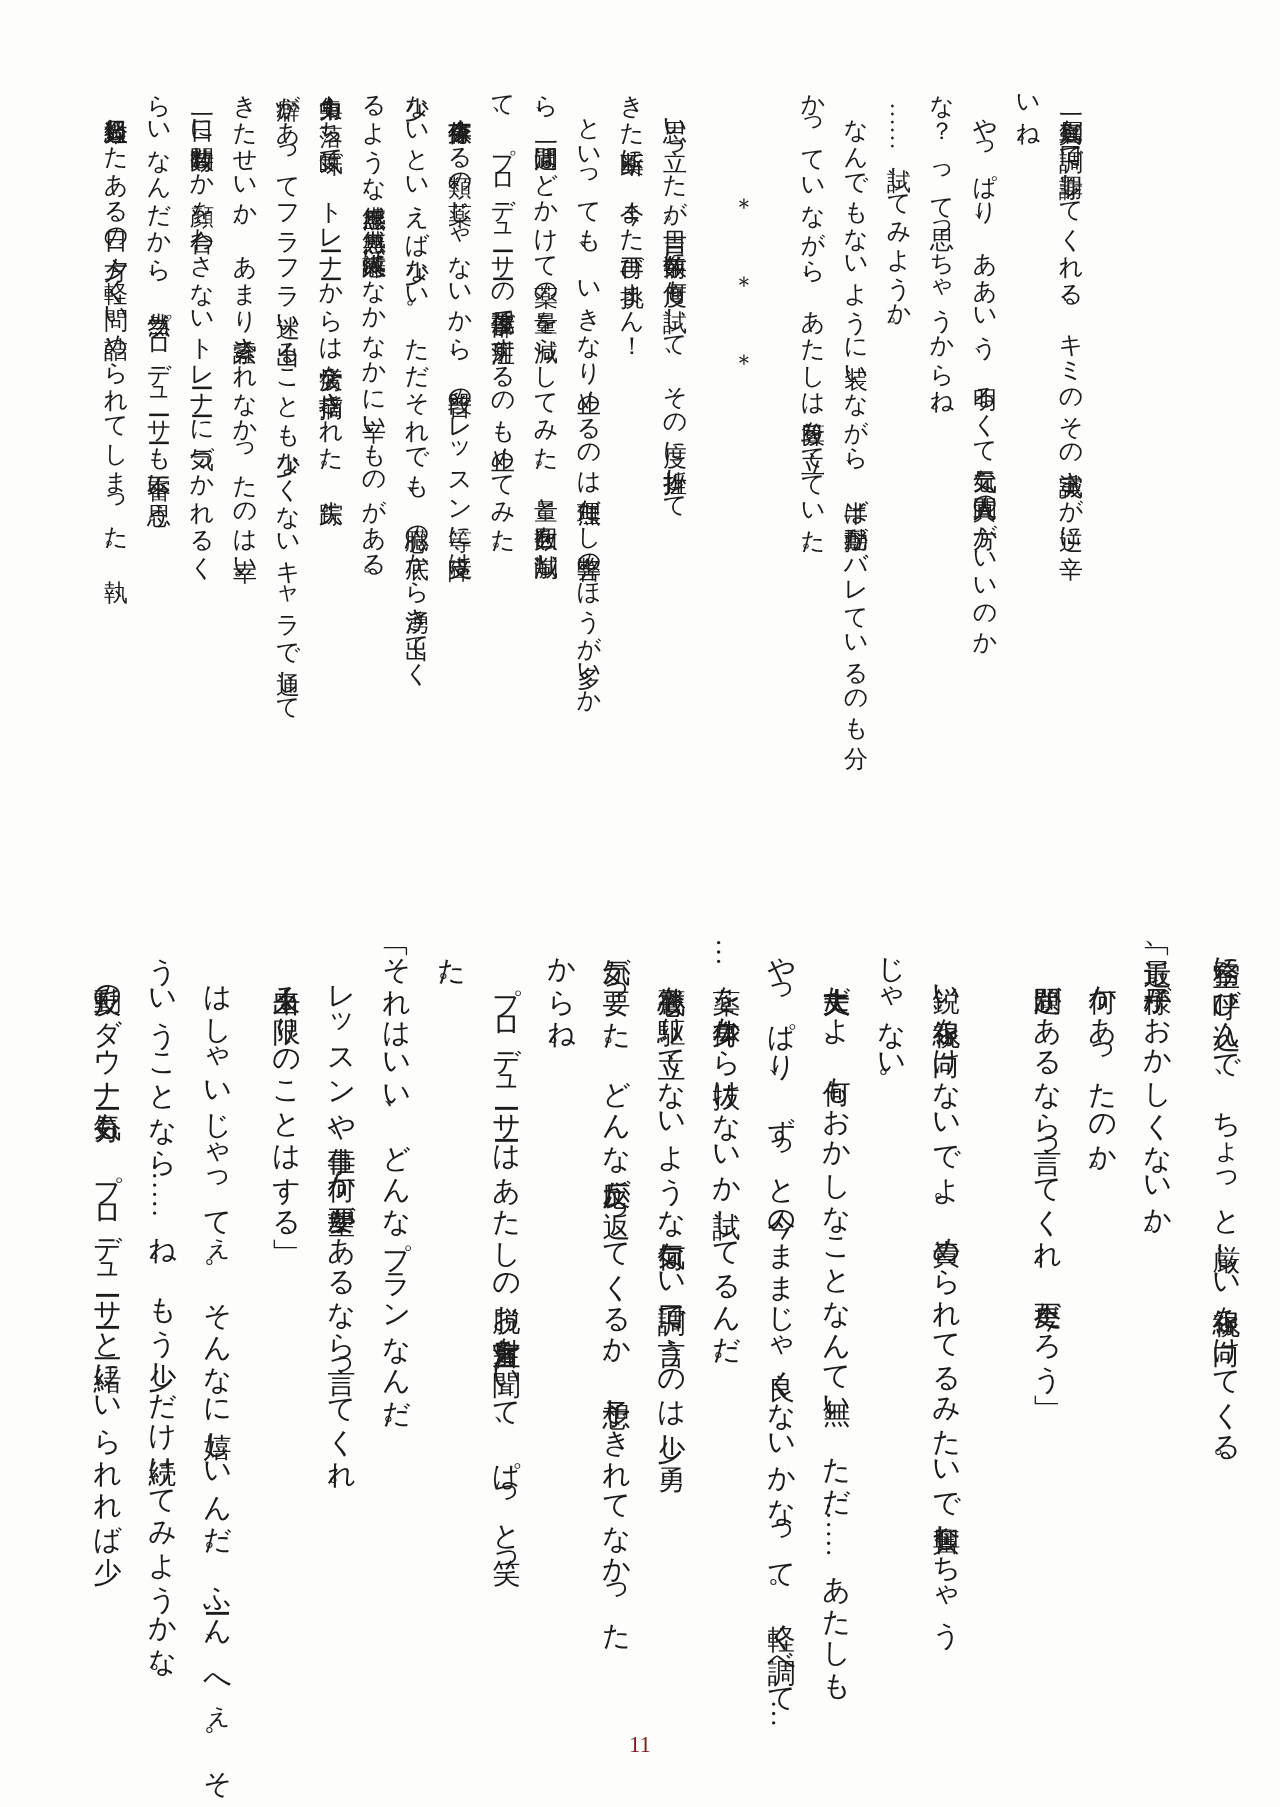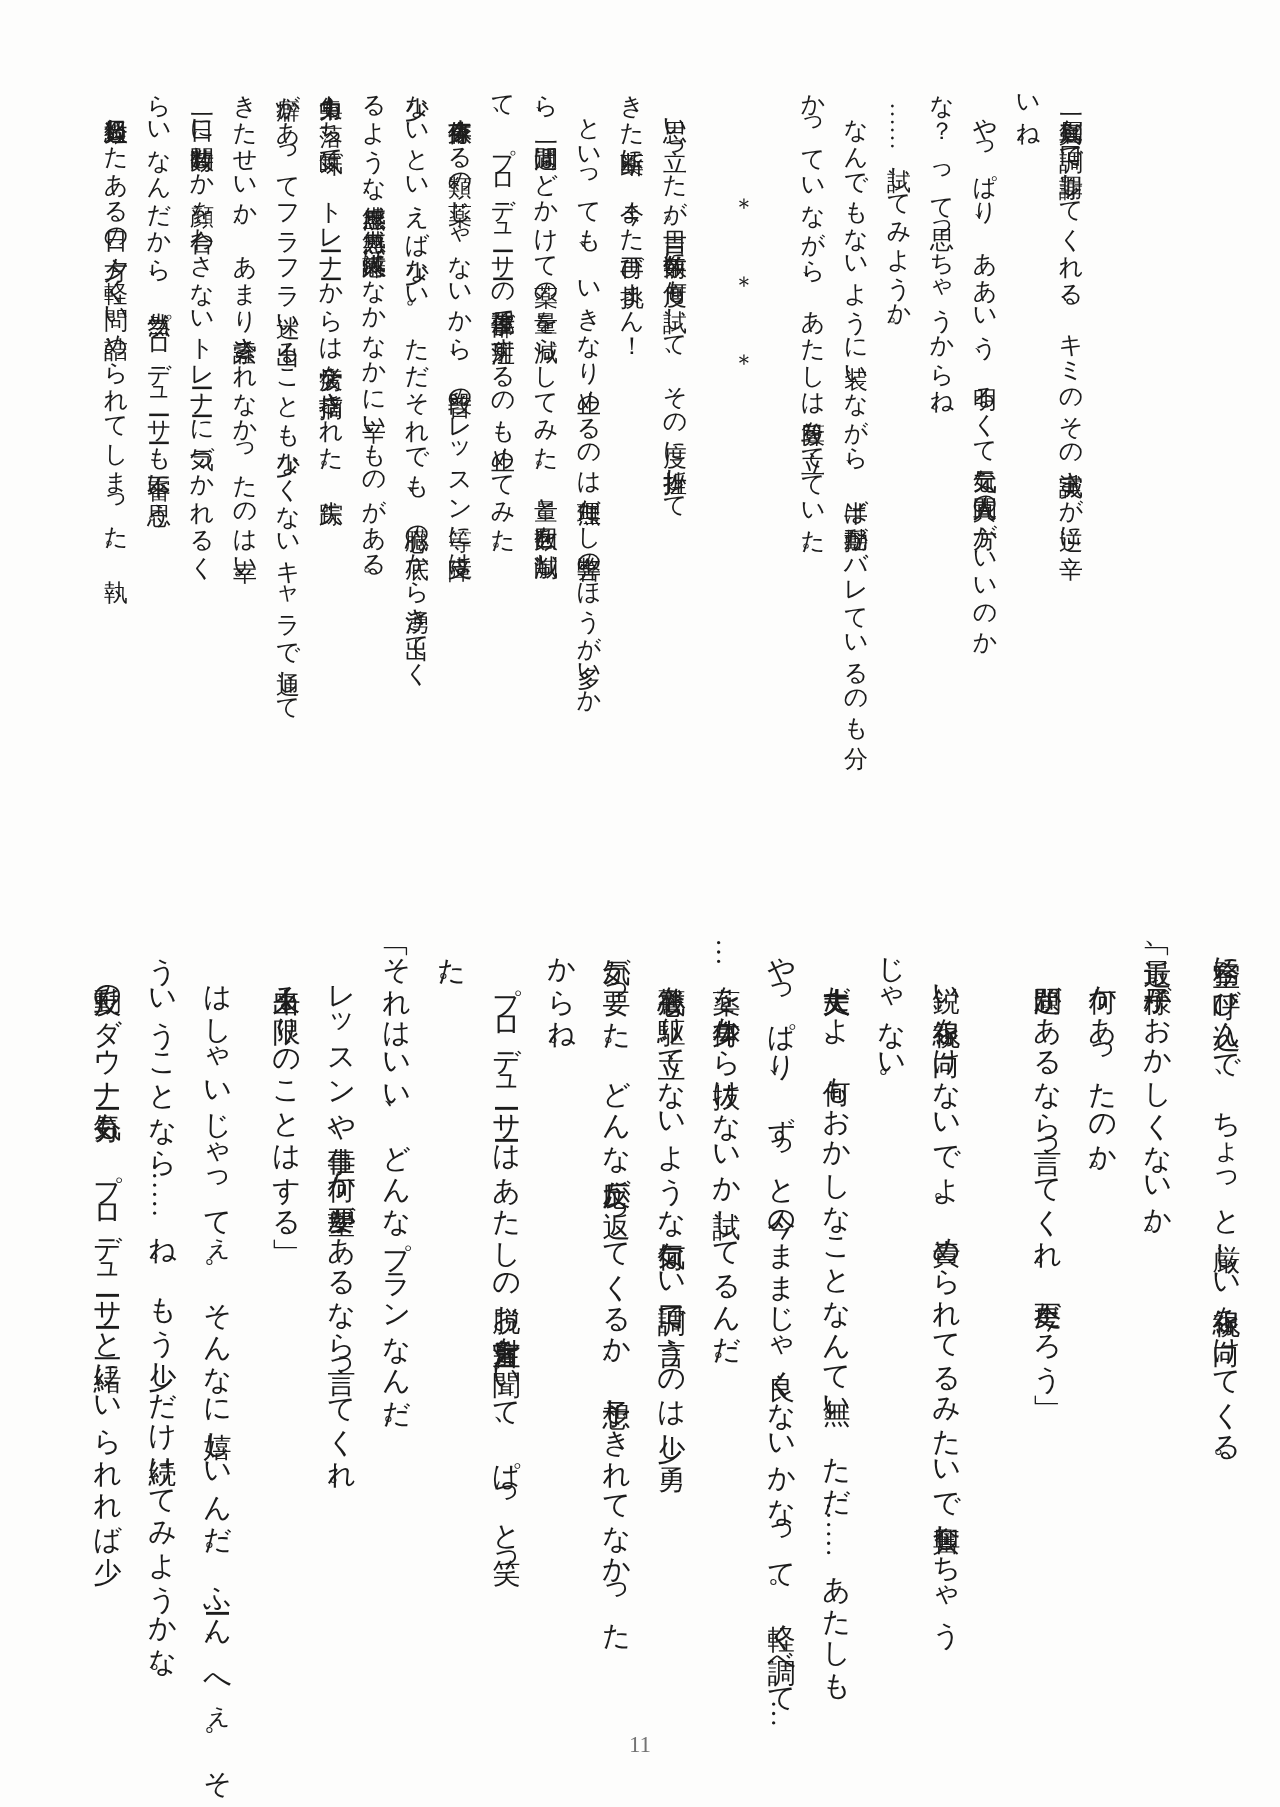--- a/index.html
+++ b/index.html
@@ -51,21 +51,21 @@
   .section-break-line {
     letter-spacing: 2px;
   }
   .page-number {
     position: absolute;
     left: 0;
     right: 0;
     top: 1732px;
     text-align: center;
     font-size: 23px;
-    color: #737373;
+    color: #7f1d1d;
     font-family: "Liberation Serif", "DejaVu Serif", serif;
   }
 </style>
 </head>
 <body>
 
 <div class="page">
 
   <section class="text-block block-upper"><div class="line">　一層真剣な口調で謝罪してくれる、キミのその誠実さが逆に辛</div><div class="line">いね。</div><div class="line">　やっぱり、ああいう、明るくて元気な真人間の方がいいのか</div><div class="line">な？　って思っちゃうからね。</div><div class="line">　……試してみようか。</div><div class="line">　なんでもないように装いながら、半ば動揺がバレているのも分</div><div class="line">かっていながら、あたしは算段を立てていた。</div><div class="line gap-m section-break-line">　　　　＊　　＊　　＊</div><div class="line gap-m">　思い立ったが吉日。数年前に何度も試して、その度に挫折して</div><div class="line">きた断薬に、今また再び挑まん！</div><div class="line">　といっても、いきなり止めるのは無理だし弊害のほうが多いか</div><div class="line">ら、一週間ほどかけて薬の量を減らしてみた。量と回数を削減し</div><div class="line">て、プロデューサーの仕事部屋で注射するのも止めてみた。</div><div class="line">　身体依存する類の薬じゃないから、普段のレッスン等に支障は、</div><div class="line">少ないといえば少ない。ただそれでも、心臓の底から湧き出てく</div><div class="line">るような虚無感、無力感、離人感はなかなかに辛いものがある。</div><div class="line">集中力も落ち気味で、トレーナーからは疲労を指摘された。失踪</div><div class="line">癖があってフラフラ迷い出ることも少なくないキャラで通して</div><div class="line">きたせいか、あまり詮索されなかったのは幸い。</div><div class="line">　一日に数時間しか顔を合わさないトレーナーに気づかれるく</div><div class="line">らいなんだから、当然プロデューサーも不審に思う。</div><div class="line">　数日経過したある日の夕方、軽く問い詰められてしまった。執</div></section>
 

